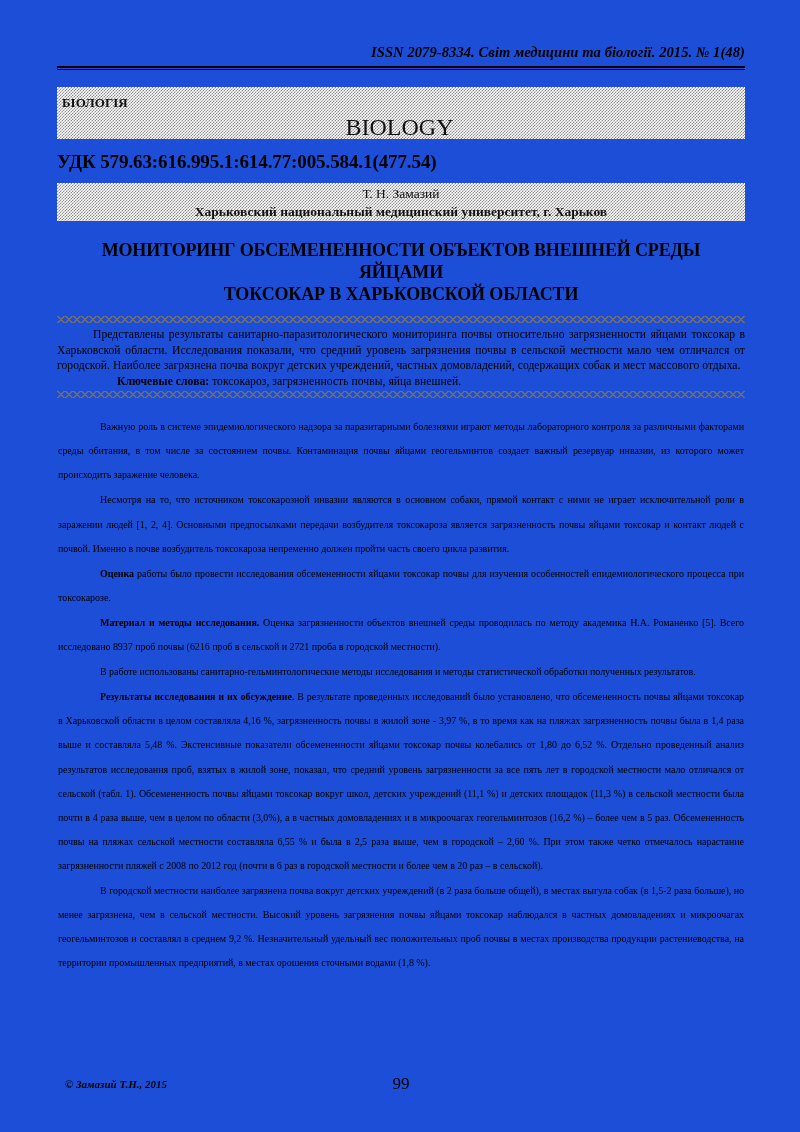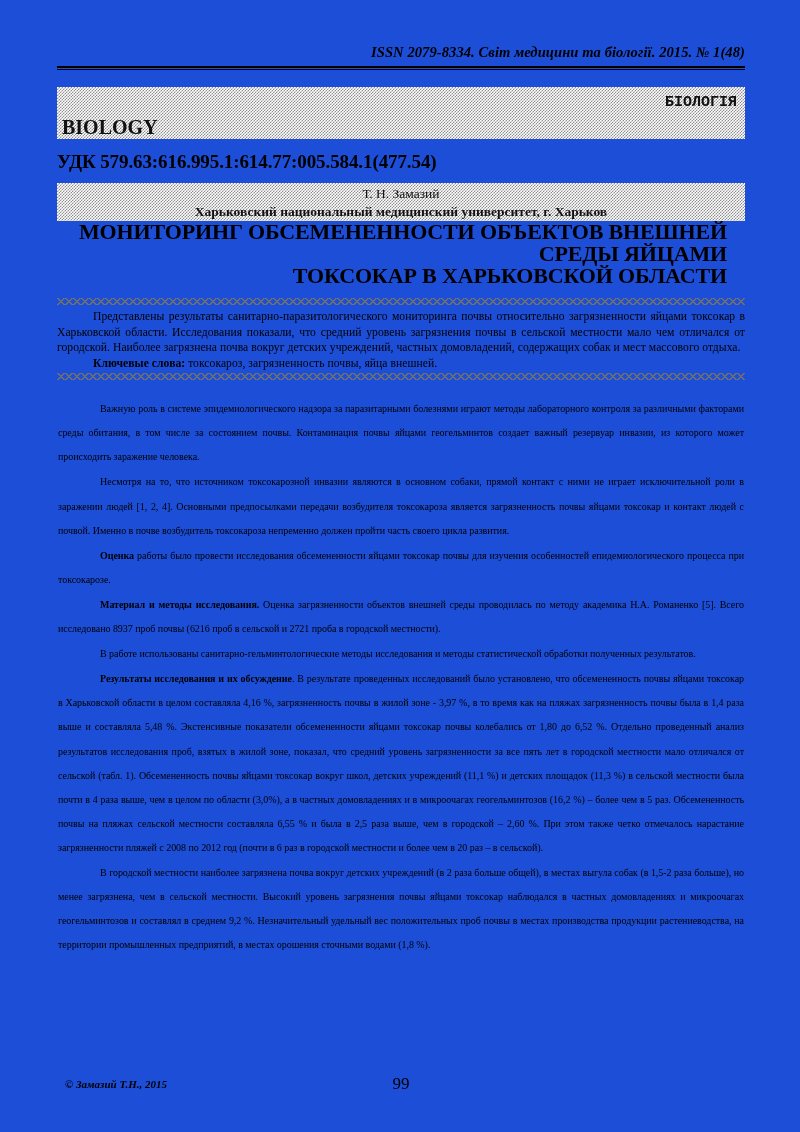--- a/index.html
+++ b/index.html
@@ -60,33 +60,32 @@
     box-sizing: border-box;
   }
 
   .section-band {
     margin-top: 17px;
     height: 52px;
     padding: 3px 8px 3px 5px;
   }
 
   .section-band .sec-ukr {
-    font-size: 15px;
+    font-size: 13px;
     font-weight: bold;
     line-height: 25px;
-    text-align: right;
-    color: #111;
-    font-family: Liberation Mono, monospace;
+    text-align: left;
+    color: #111;
   }
 
   .section-band .sec-eng {
-    font-size: 20px;
-    font-weight: bold;
+    font-size: 24px;
+    font-weight: normal;
     line-height: 24px;
-    text-align: left;
+    text-align: center;
     color: #111;
   }
 
   .udc {
     margin-top: 12px;
     font-size: 19px;
     font-weight: bold;
     letter-spacing: -0.1px;
   }
 
@@ -106,22 +105,23 @@
 
   .author-band .author-affil {
     font-size: 13.5px;
     font-weight: bold;
     line-height: 18px;
     color: #111;
   }
 
   
   .article-title {
-    text-align: right;
-    font-size: 22px;
+    margin-top: 18px;
+    text-align: center;
+    font-size: 18px;
     font-weight: bold;
     line-height: 22px;
     letter-spacing: -0.15px;
     padding: 0 18px;
   }
 
   
   .wavy {
     height: 7px;
     width: 100%;
@@ -148,20 +148,21 @@
     text-indent: 36px;
     letter-spacing: 0.05px;
   }
 
   .abstract-body p.kw {
     margin-top: 1px;
   }
 
   .abstract-body .kw-label {
     font-weight: bold;
+    margin-left: 24px;
   }
 
   
   .body-text {
     margin-top: 17px;
   }
 
   .body-text p {
     margin: 1px;
     font-size: 10px;

